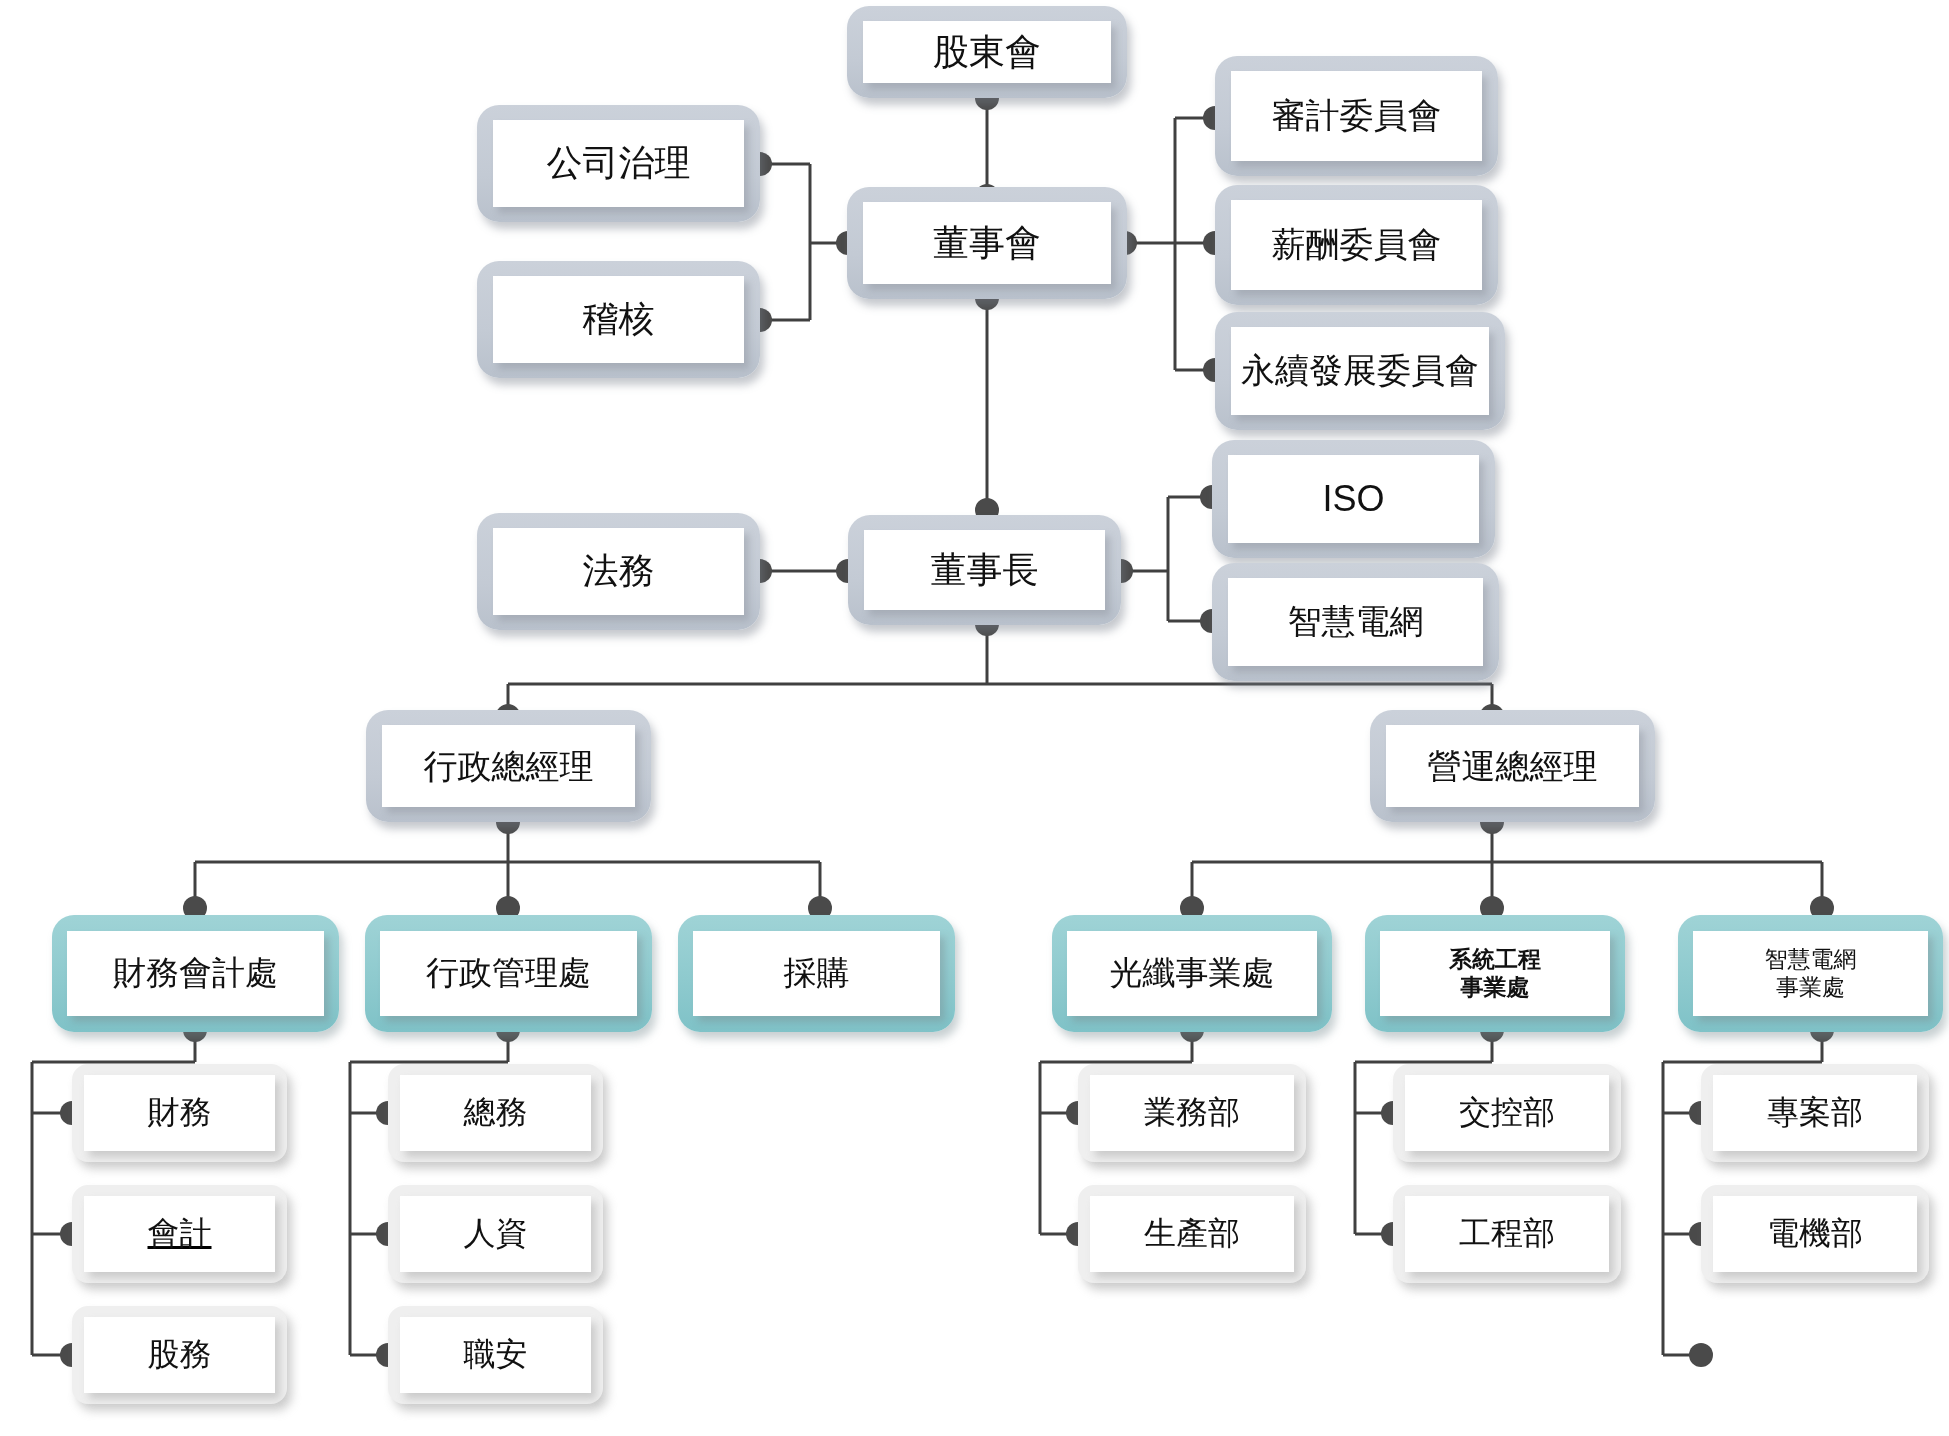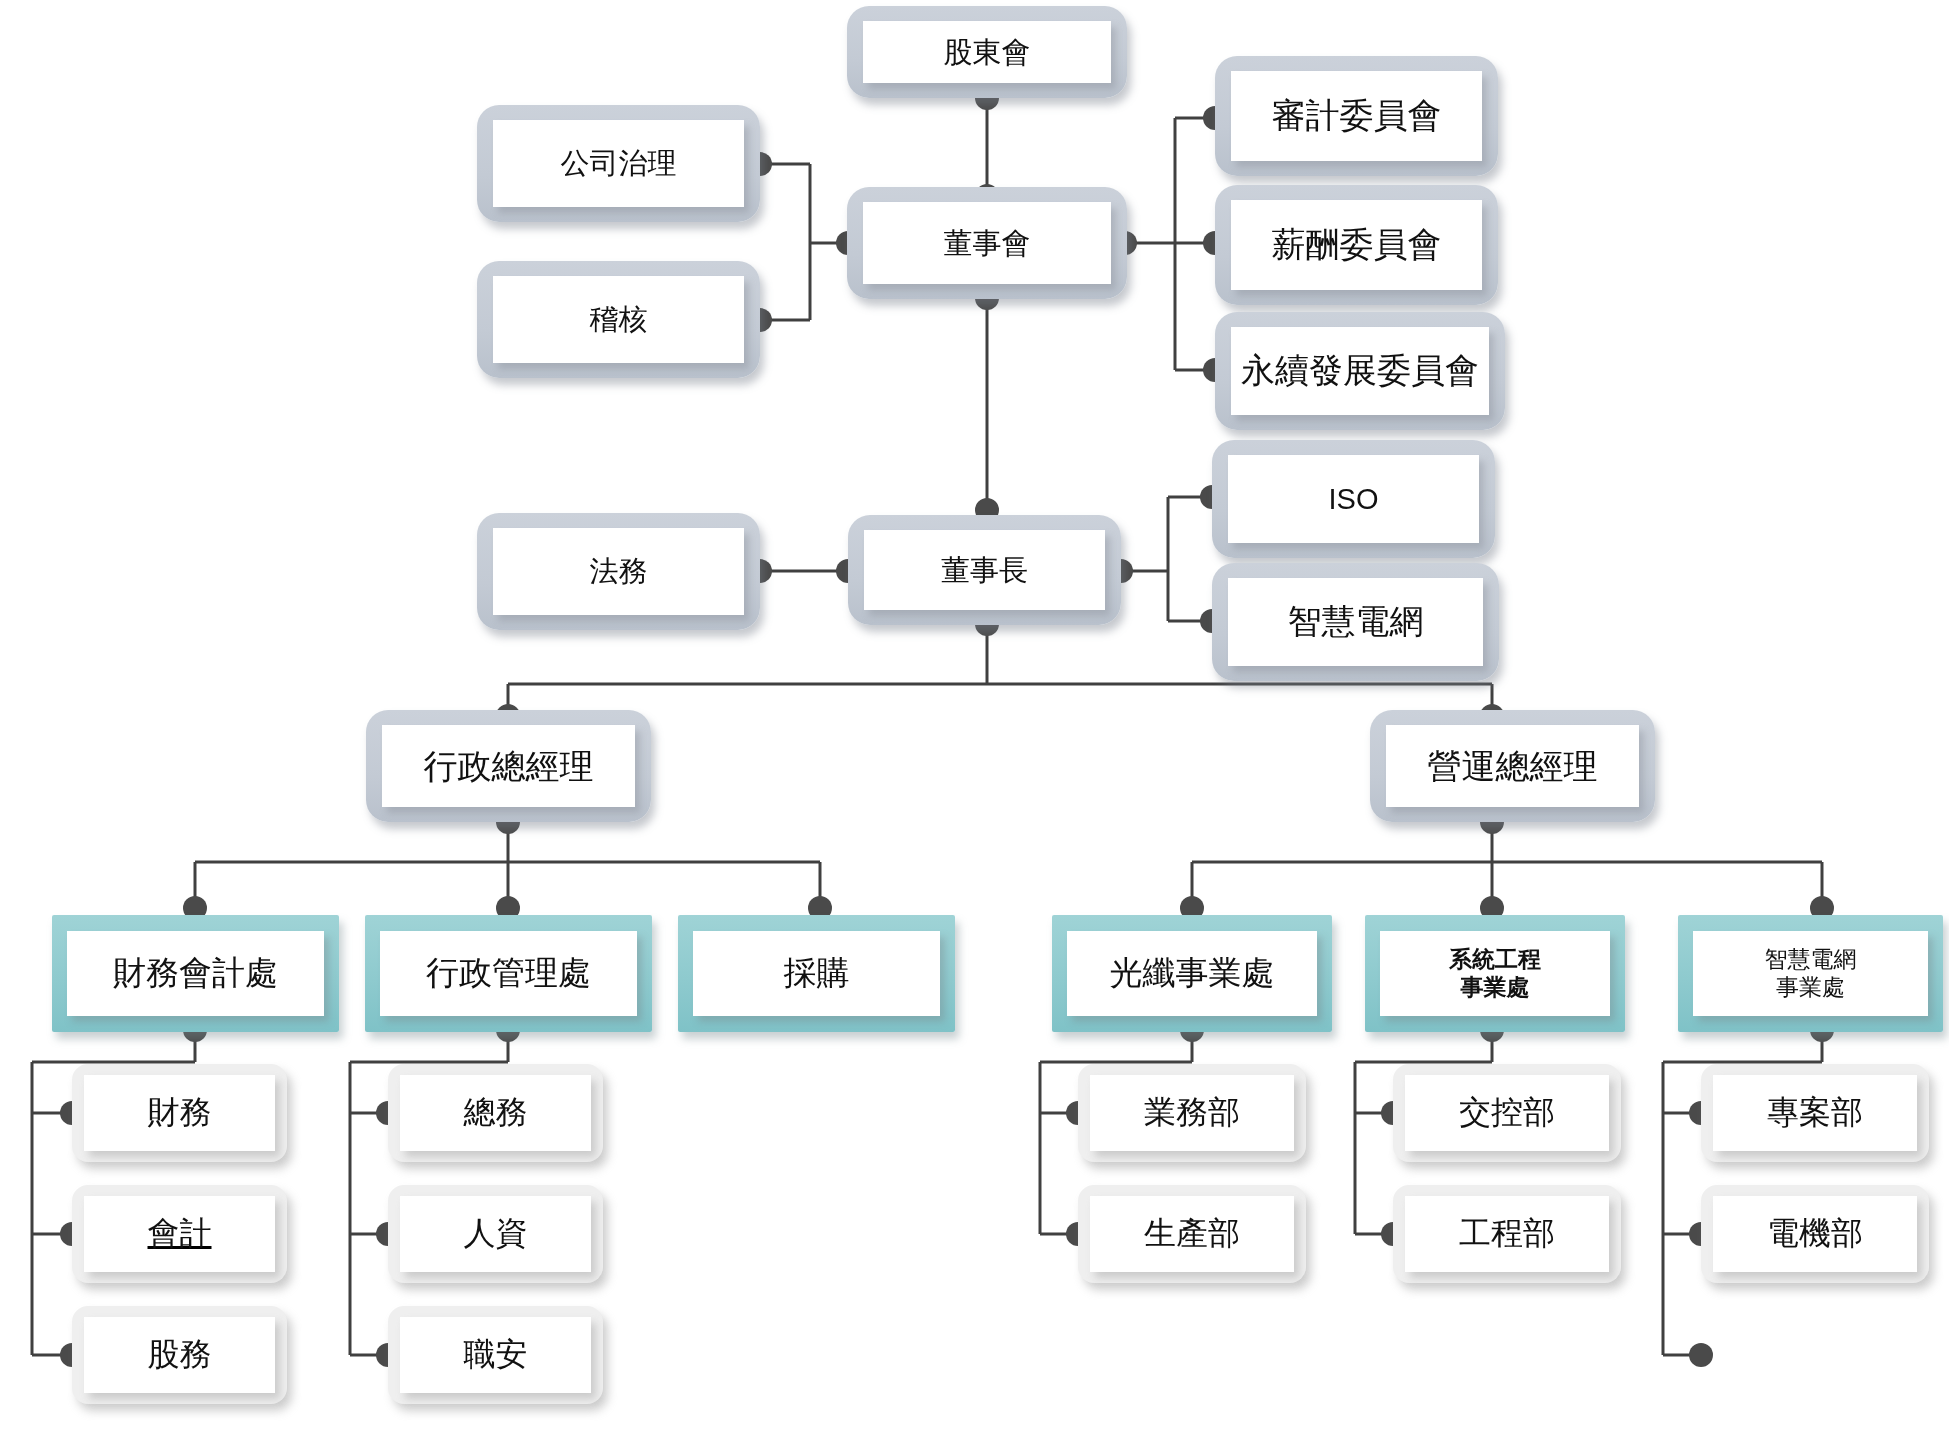--- a/index.html
+++ b/index.html
@@ -54,21 +54,21 @@
     background: linear-gradient(180deg, #cbd1da 0%, #c3cad4 60%, #b9c1cc 100%);
     padding: 15px 16px;
     box-shadow: 4px 7px 9px rgba(120,127,138,0.42);
   }
   .grey .inner {
     box-shadow: 5px 6px 7px rgba(135,140,150,0.40);
   }
 
   
   .teal {
-    border-radius: 2px;
+    border-radius: 22px;
     background: linear-gradient(180deg, #9fd3d6 0%, #8ecace 55%, #7fc2c7 100%);
     padding: 16px 15px;
     box-shadow: 4px 7px 9px rgba(120,140,145,0.40);
   }
   .teal .inner {
     box-shadow: 5px 6px 7px rgba(120,135,140,0.38);
   }
 
   
   .pale {
@@ -79,21 +79,21 @@
   }
   .pale .inner {
     box-shadow: 5px 6px 8px rgba(160,160,160,0.45);
   }
 
   
   .serif  { font-family: "Liberation Serif", "DejaVu Serif", serif; }
   .sans   { font-family: "Liberation Sans", "DejaVu Sans", sans-serif; }
   .bold   { font-weight: bold; }
 
-  .fs-36 { font-size: 29px; }
+  .fs-36 { font-size: 36px; }
   .fs-34 { font-size: 34px; }
   .fs-33 { font-size: 33px; }
   .fs-32 { font-size: 32px; }
   .fs-31 { font-size: 23px; }
 </style>
 </head>
 <body>
 
 <div id="canvas">
 

